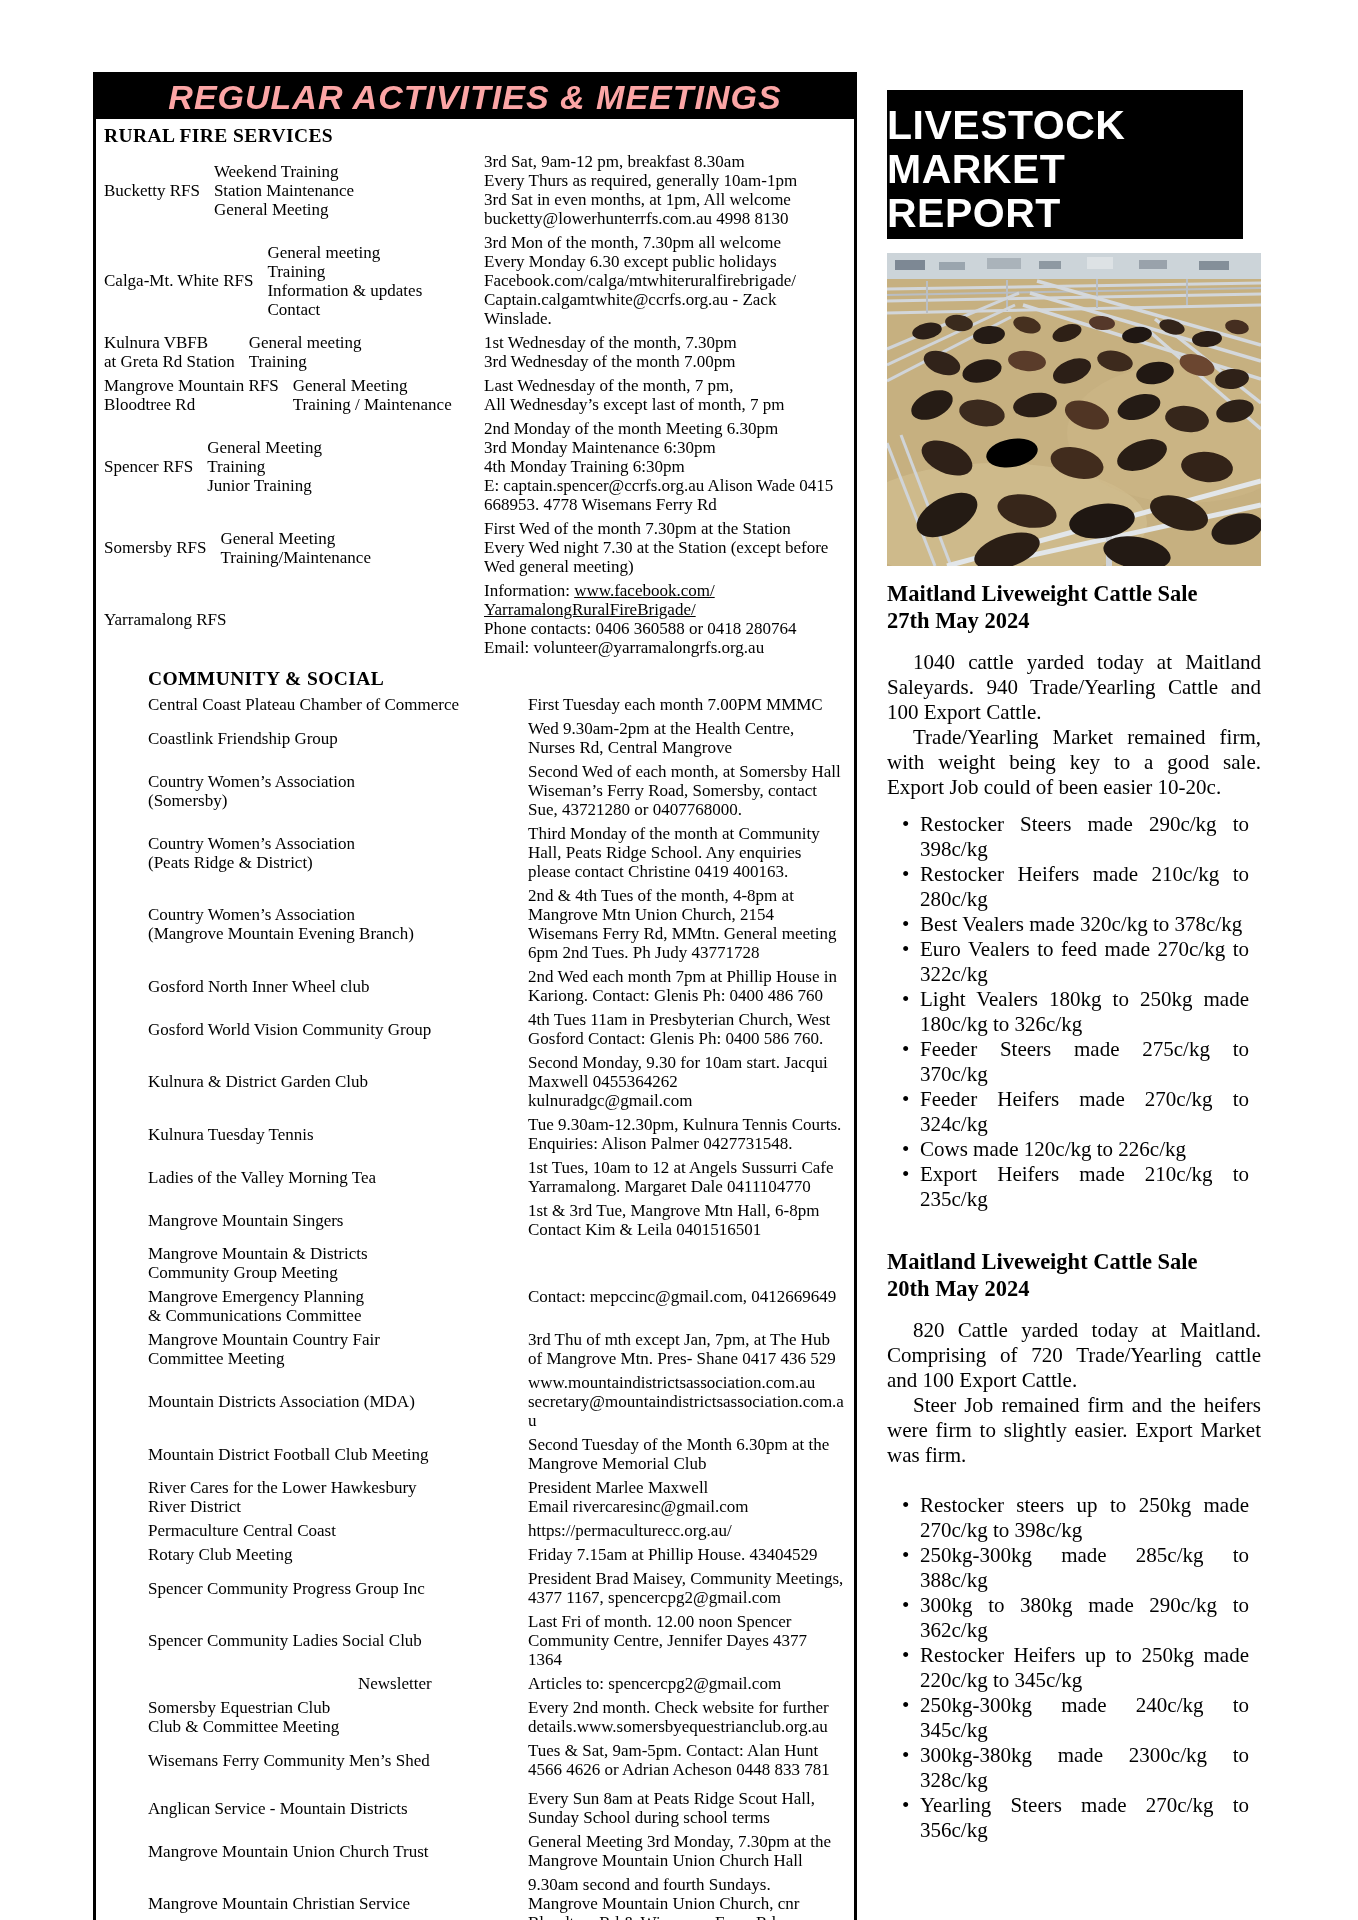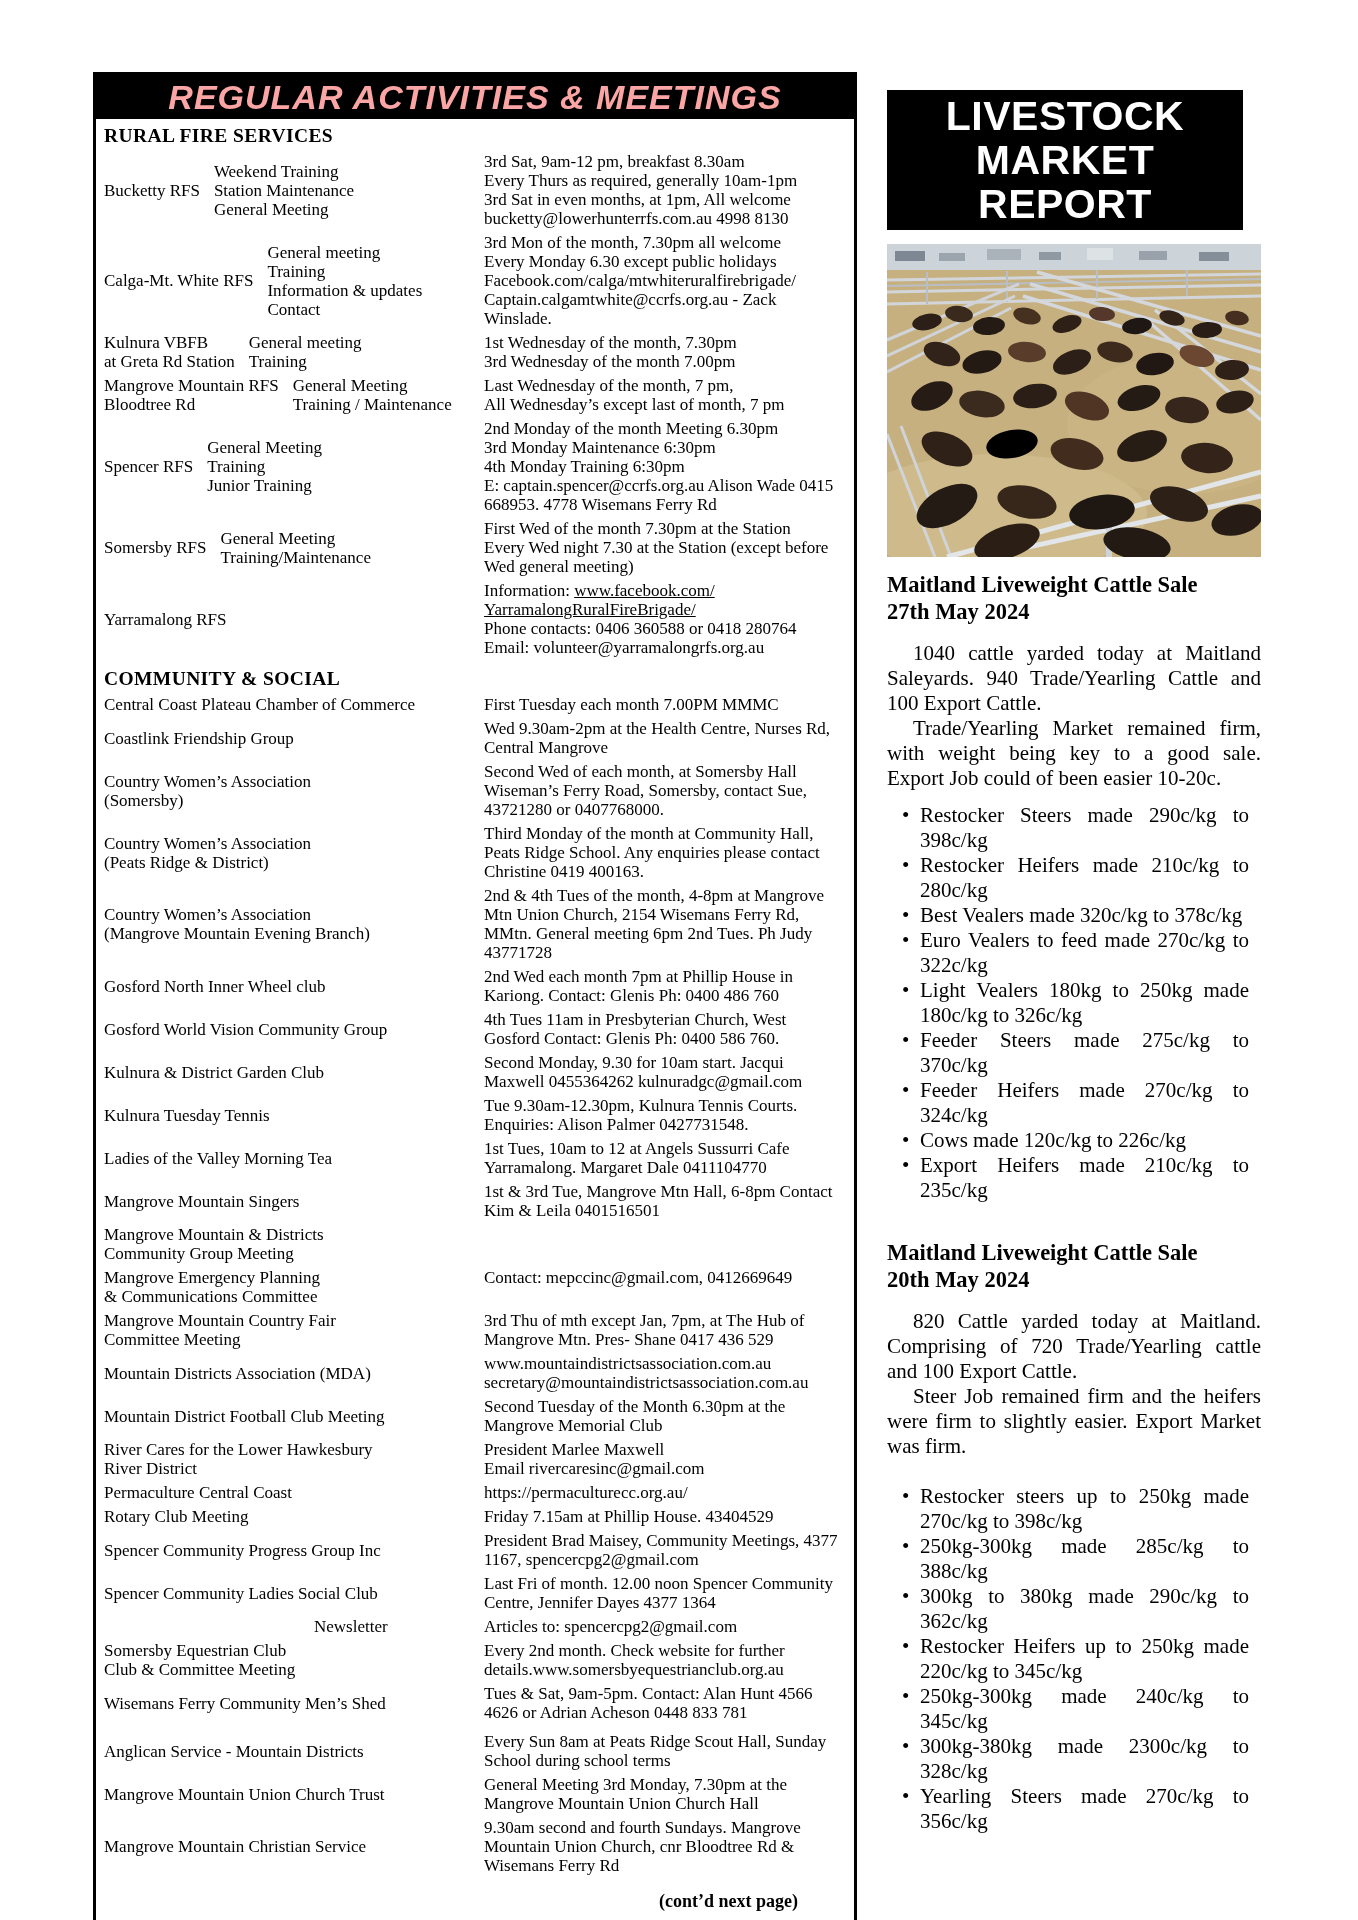--- a/index.html
+++ b/index.html
@@ -6,36 +6,36 @@
   body{width:1358px;font-family:"Liberation Serif",serif;color:#000;}
   .page{display:flex;align-items:flex-start;gap:30px;padding:72px 0 0 93px;}
 
   
   .left-box{width:764px;box-sizing:border-box;border:3px solid #000;background:#fff;flex:none;}
   .banner{background:#000;color:#fca5a5;font-family:"Liberation Sans",sans-serif;
           font-weight:bold;font-style:italic;font-size:34px;line-height:44px;
           text-align:center;letter-spacing:1px;}
   .box-inner{padding:5px 10px 6px 8px;font-size:17px;line-height:19px;}
   .sec-title{font-weight:bold;font-size:19.5px;line-height:23px;letter-spacing:.4px;}
-  .section:not(:first-child){margin-top:10px;}
+  .section:not(:first-child){margin-top:10px;margin-left:44px;}
   .row{display:flex;margin-top:5px;margin-bottom:2px;}
   .row .left-part{width:380px;flex:none;display:flex;align-items:center;
                   padding-right:8px;box-sizing:border-box;}
   .org{flex:none;max-width:100%;padding-right:14px;}
   .act{flex:1;}
   .det{flex:1;min-width:0;overflow-wrap:anywhere;}
   .row.indent .org{margin-left:210px;}
   .u{text-decoration:underline;}
   .contd{font-weight:bold;font-size:18px;text-align:right;padding:8px 56px 10px 0;}
 
   
   .right-col{width:374px;flex:none;}
   .lm-banner{background:#000;color:#fff;font-family:"Liberation Sans",sans-serif;
-             font-weight:bold;text-align:center;font-size:41px;line-height:44px;
-             letter-spacing:.5px;padding:4px 0 4px;margin:18px 18px 14px 0;}
+             font-weight:bold;text-align:left;font-size:41px;line-height:44px;
+             letter-spacing:.5px;padding:13px 0 4px;margin:18px 18px 14px 0;}
   .photo{display:block;width:374px;height:313px;}
   .rep-head{font-size:22.5px;line-height:27px;font-weight:bold;margin:14px 0 16px;}
   .report.second .rep-head{margin-top:36px;}
   .report p{font-size:21px;line-height:25px;text-align:justify;text-indent:26px;margin:0;}
   .report ul{margin:12px;padding:0;list-style:none;font-size:21px;line-height:25px;}
   .report.second ul{margin-top:25px;}
   .report li{position:relative;padding-left:21px;text-align:justify;}
   .report li::before{content:"\2022";position:absolute;left:3px;}
 </style>
 </head>

